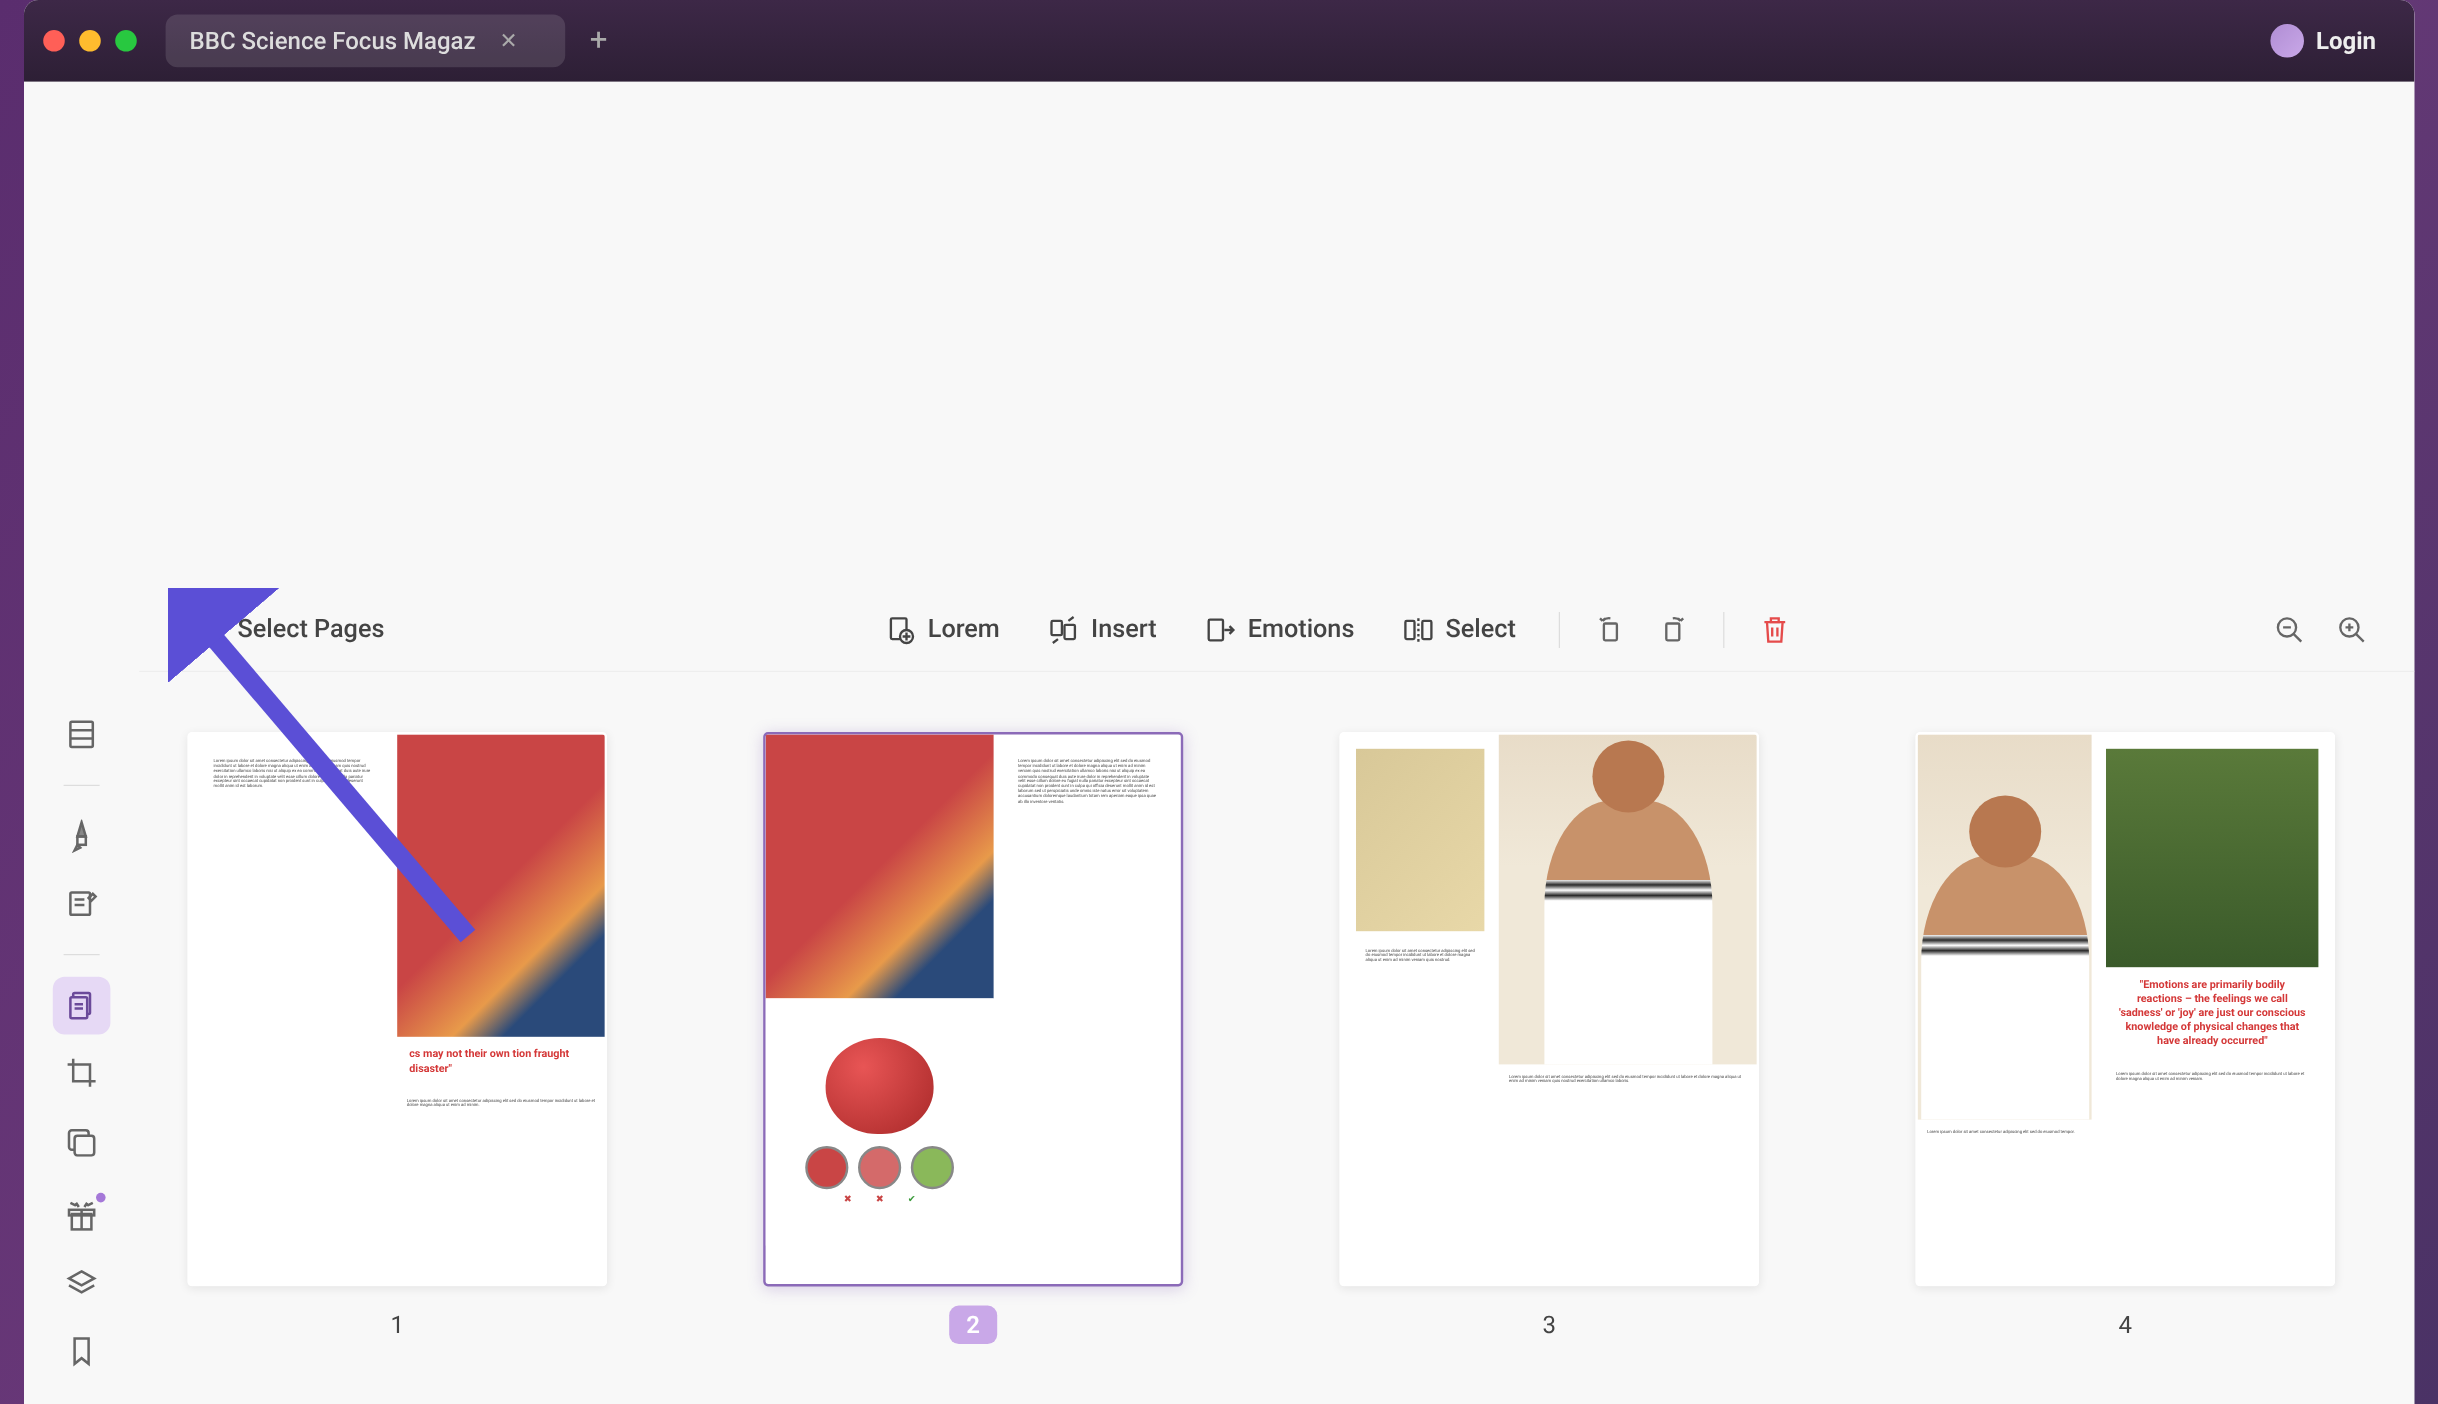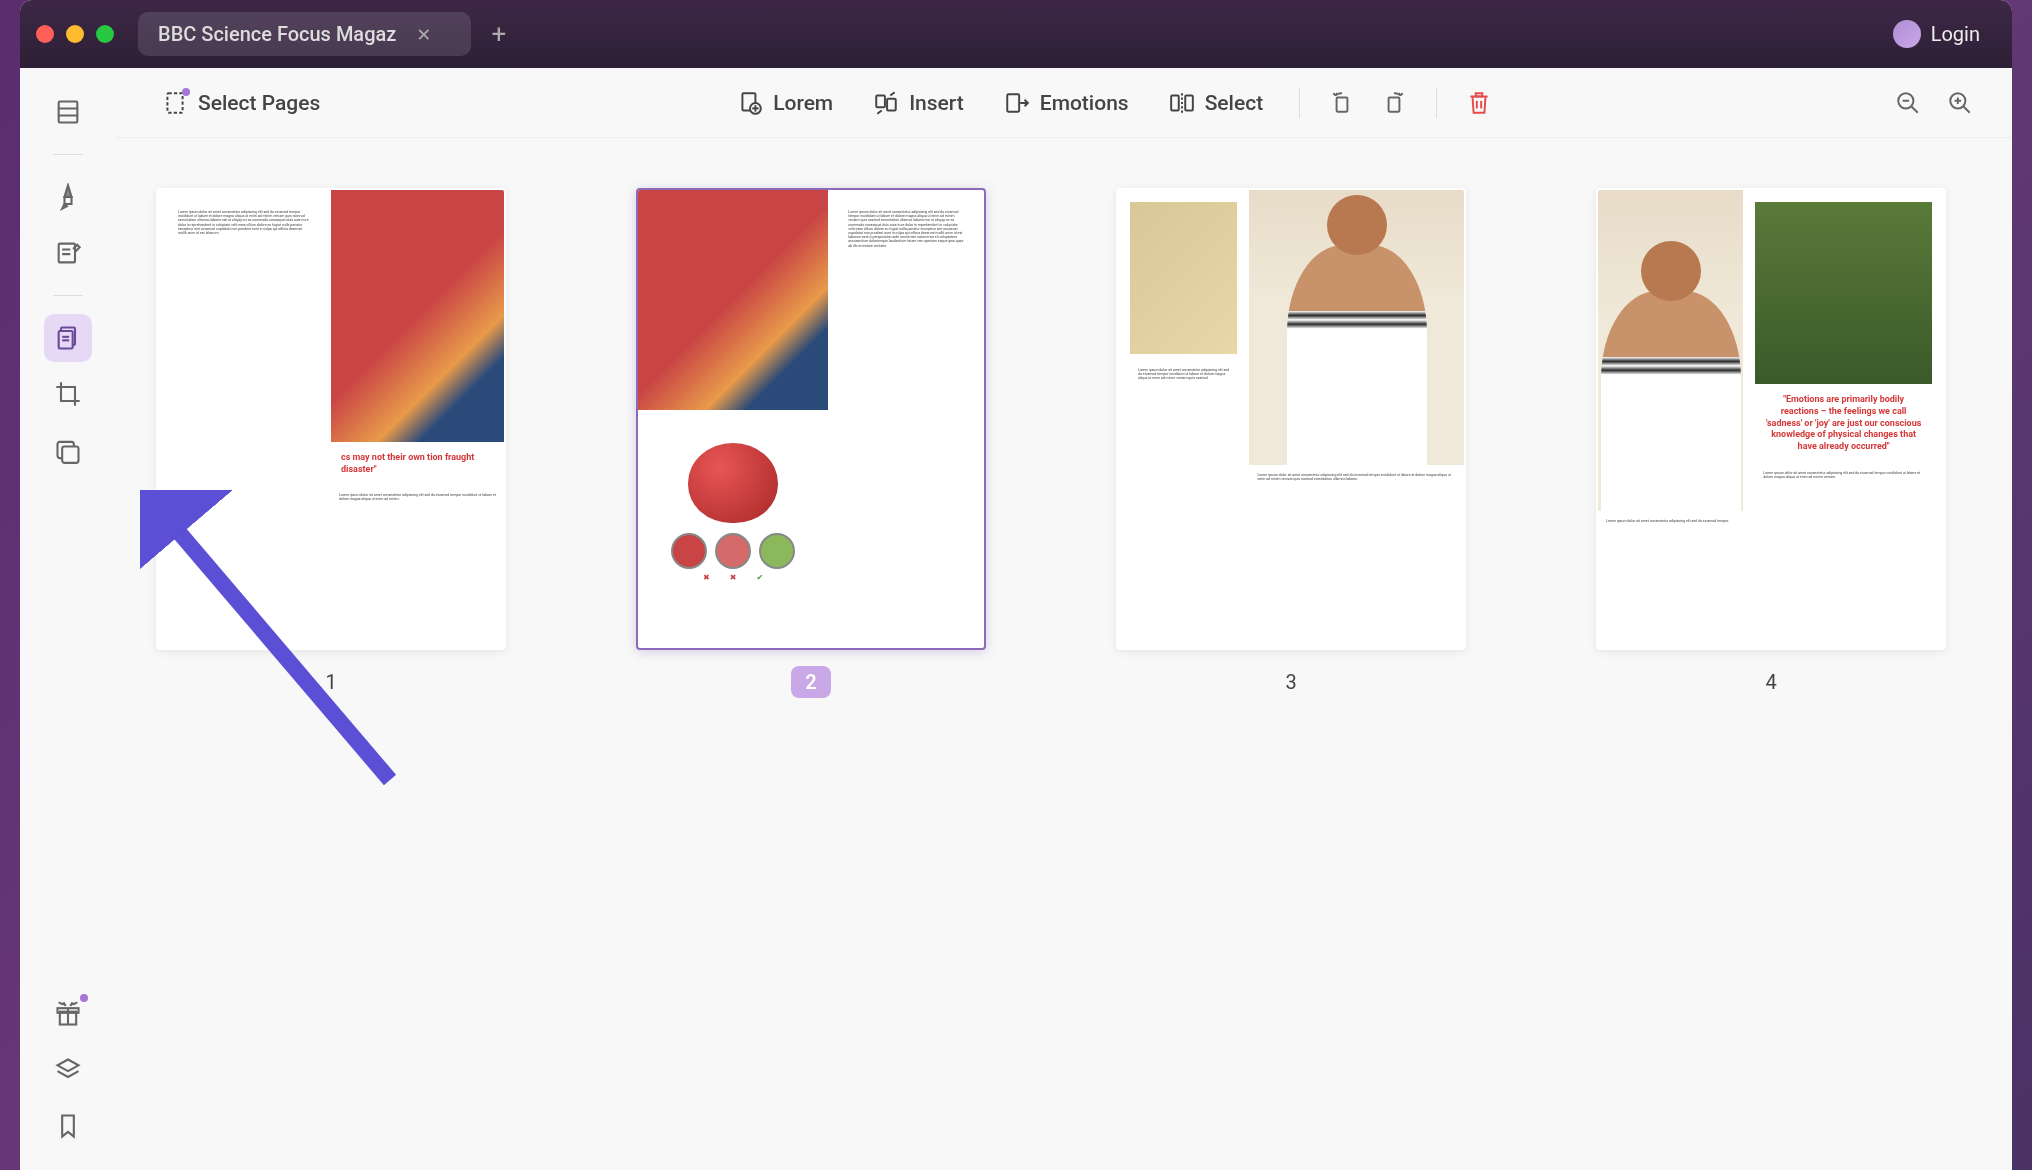--- a/index.html
+++ b/index.html
@@ -76,34 +76,35 @@
       font-size: 26px;
       margin-left: 20px;
       cursor: pointer;
     }
     .login-area {
       display: flex;
       align-items: center;
       gap: 10px;
       color: #eee;
       font-size: 20px;
-      font-weight: 400;
+      font-weight: 700;
       padding: 6px 16px;
       border-radius: 10px;
     }
     .avatar {
       width: 28px;
       height: 28px;
       border-radius: 50%;
       background: linear-gradient(135deg, #b08dd4, #c9a8e8);
     }
     .main-area {
       flex: 1;
       display: flex;
       background: #f8f8f8;
+      align-items: flex-end;
     }
     .sidebar {
       width: 96px;
       background: #f8f8f8;
       display: flex;
       flex-direction: column;
       align-items: center;
       padding-top: 20px;
       gap: 8px;
     }

